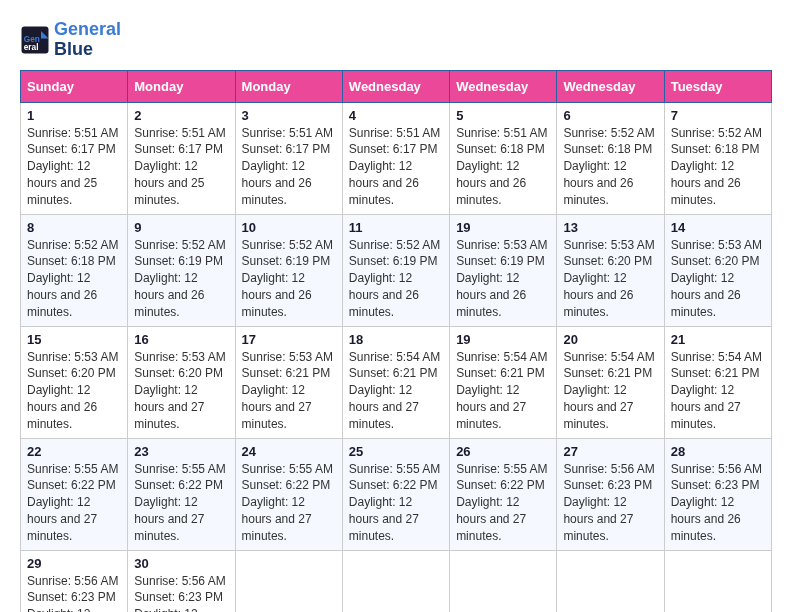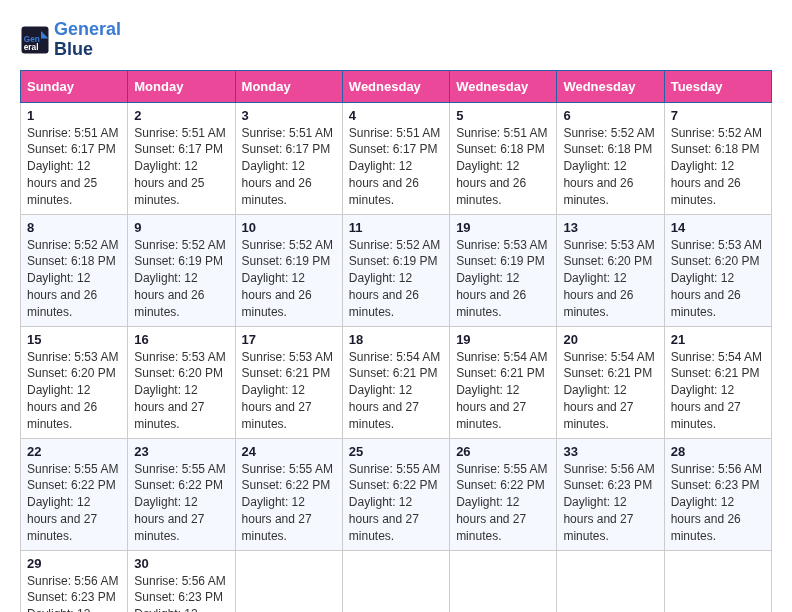--- a/index.html
+++ b/index.html
@@ -331,21 +331,21 @@
         </td>
         <td>
           <span class="day-number">26</span>
     <div class="day-info">
       Sunrise: 5:55 AM<br>
       Sunset: 6:22 PM<br>
       Daylight: 12 hours and 27 minutes.
     </div>
         </td>
         <td>
-          <span class="day-number">33</span>
+          <span class="day-number">27</span>
     <div class="day-info">
       Sunrise: 5:56 AM<br>
       Sunset: 6:23 PM<br>
       Daylight: 12 hours and 27 minutes.
     </div>
         </td>
         <td>
           <span class="day-number">28</span>
     <div class="day-info">
       Sunrise: 5:56 AM<br>

